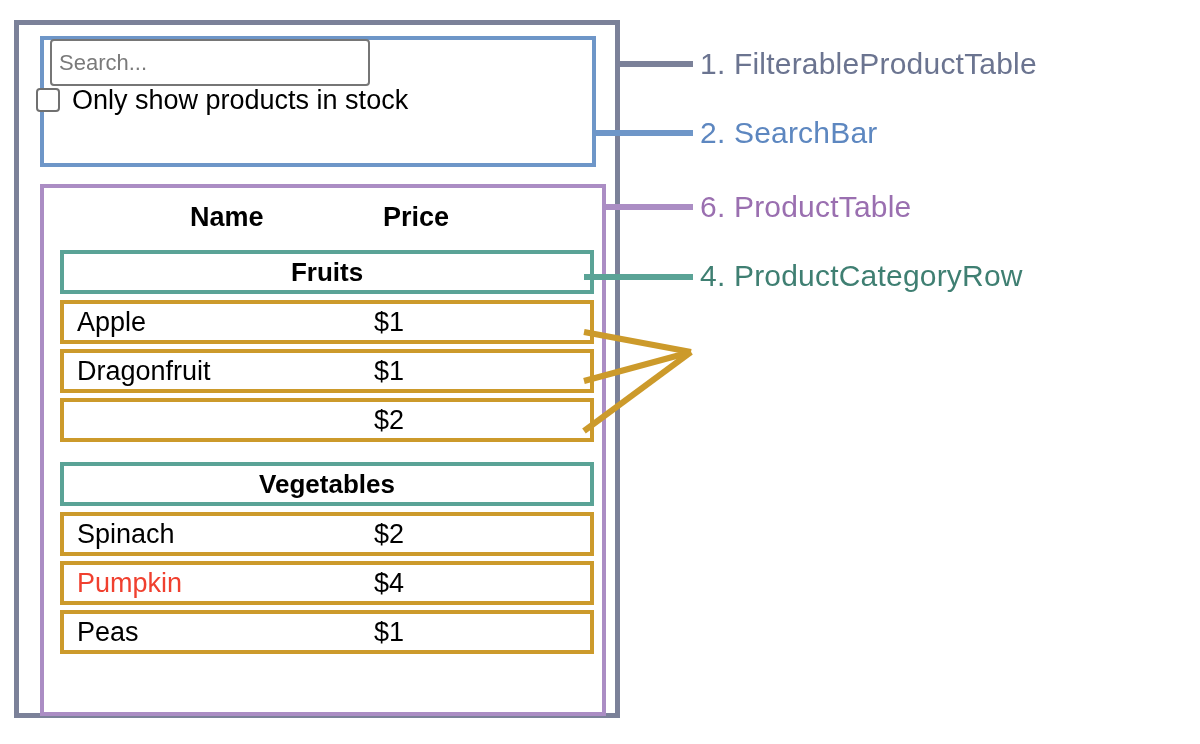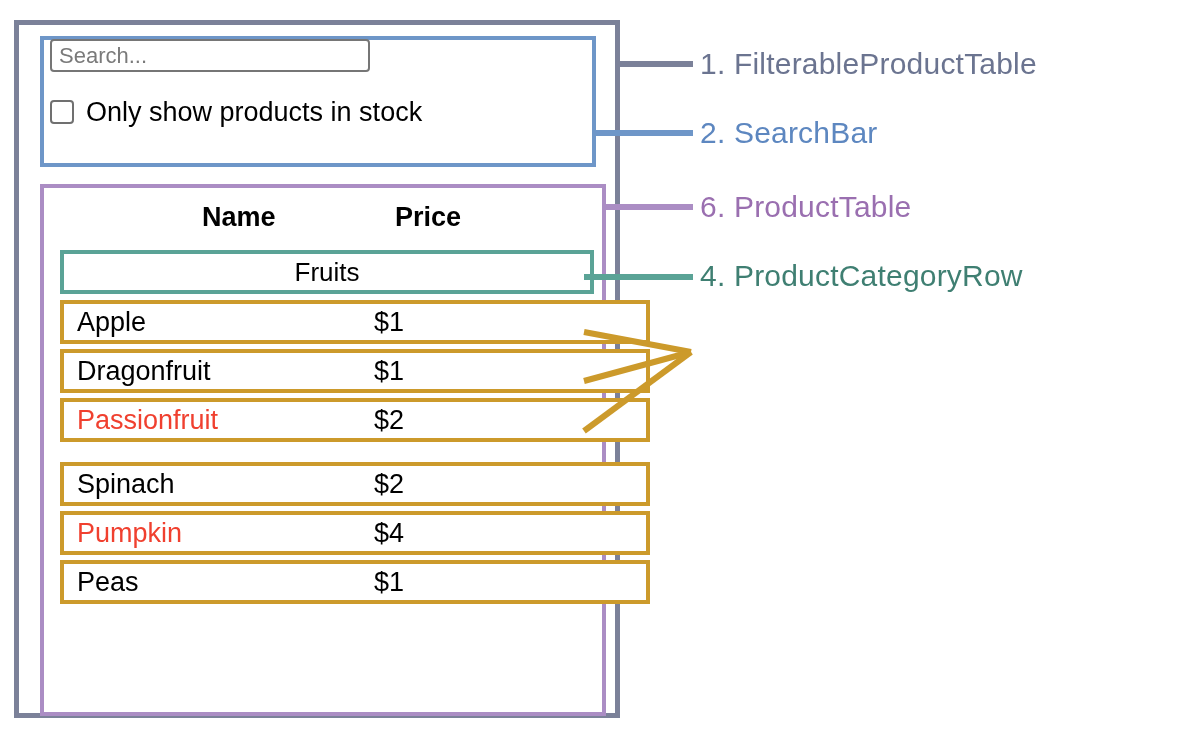--- a/index.html
+++ b/index.html
@@ -37,41 +37,40 @@
     height: 131px;
     border: 4px solid #6e96c8;
     box-sizing: border-box;
     background: #ffffff;
   }
   #search-input {
     position: absolute;
     left: 50px;
     top: 39px;
     width: 320px;
-    height: 33px;
+    height: 47px;
     box-sizing: border-box;
     border: 2px solid #767676;
     border-radius: 4px;
     background: #ffffff;
     color: #7a7a7a;
     font-size: 22px;
     font-family: "Liberation Sans", sans-serif;
     padding: 0 7px;
     line-height: 29px;
     outline: none;
   }
   #search-input::placeholder { color: #7a7a7a; opacity: 1; }
 
   #stock-row {
     position: absolute;
-    left: 50px;
+    left: 36px;
     top: 85px;
     display: flex;
     align-items: center;
-    margin-top: 12px;
   }
   #stock-checkbox {
     width: 24px;
     height: 24px;
     box-sizing: border-box;
     border: 2px solid #707070;
     border-radius: 4px;
     background: #ffffff;
     flex: 0 0 auto;
     margin-right: 12px;
@@ -90,21 +89,21 @@
     top: 184px;
     width: 566px;
     height: 532px;
     border: 4px solid #ab8dc4;
     box-sizing: border-box;
     background: #ffffff;
   }
 
   #table-head {
     position: absolute;
-    left: 16px;
+    left: 4px;
     top: 12px;
     width: 100%;
     height: 44px;
   }
   .head-cell {
     position: absolute;
     font-size: 27px;
     font-weight: bold;
     color: #000000;
     line-height: 34px;
@@ -127,29 +126,29 @@
     height: 44px;
     border: 4px solid #5aa396;
     background: #ffffff;
     margin-bottom: 6px;
     display: flex;
     align-items: center;
     justify-content: center;
   }
   .cat-row .cat-label {
     font-size: 26px;
-    font-weight: normal;
+    font-weight: bold;
     color: #000000;
     line-height: 28px;
   }
 
   .prod-row {
     position: relative;
     box-sizing: border-box;
-    width: 590px;
+    width: 534px;
     height: 44px;
     border: 4px solid #cc9a2b;
     background: #ffffff;
     margin-bottom: 5px;
   }
   .prod-row .p-name {
     position: absolute;
     left: 13px;
     top: 3px;
     font-size: 27px;
@@ -217,24 +216,26 @@
       </div>
       <div class="prod-row">
         <span class="p-name">Apple</span>
         <span class="p-price">$1</span>
       </div>
       <div class="prod-row">
         <span class="p-name">Dragonfruit</span>
         <span class="p-price">$1</span>
       </div>
       <div class="prod-row">
-        <span class="p-name out-of-stock">Passionfruit</span>
         <span class="p-price">$2</span>
       </div>
       <div class="group-gap"></div>
+      <div class="cat-row">
+        <span class="cat-label">Vegetables</span>
+      </div>
       <div class="prod-row">
         <span class="p-name">Spinach</span>
         <span class="p-price">$2</span>
       </div>
       <div class="prod-row">
         <span class="p-name out-of-stock">Pumpkin</span>
         <span class="p-price">$4</span>
       </div>
       <div class="prod-row">
         <span class="p-name">Peas</span>

